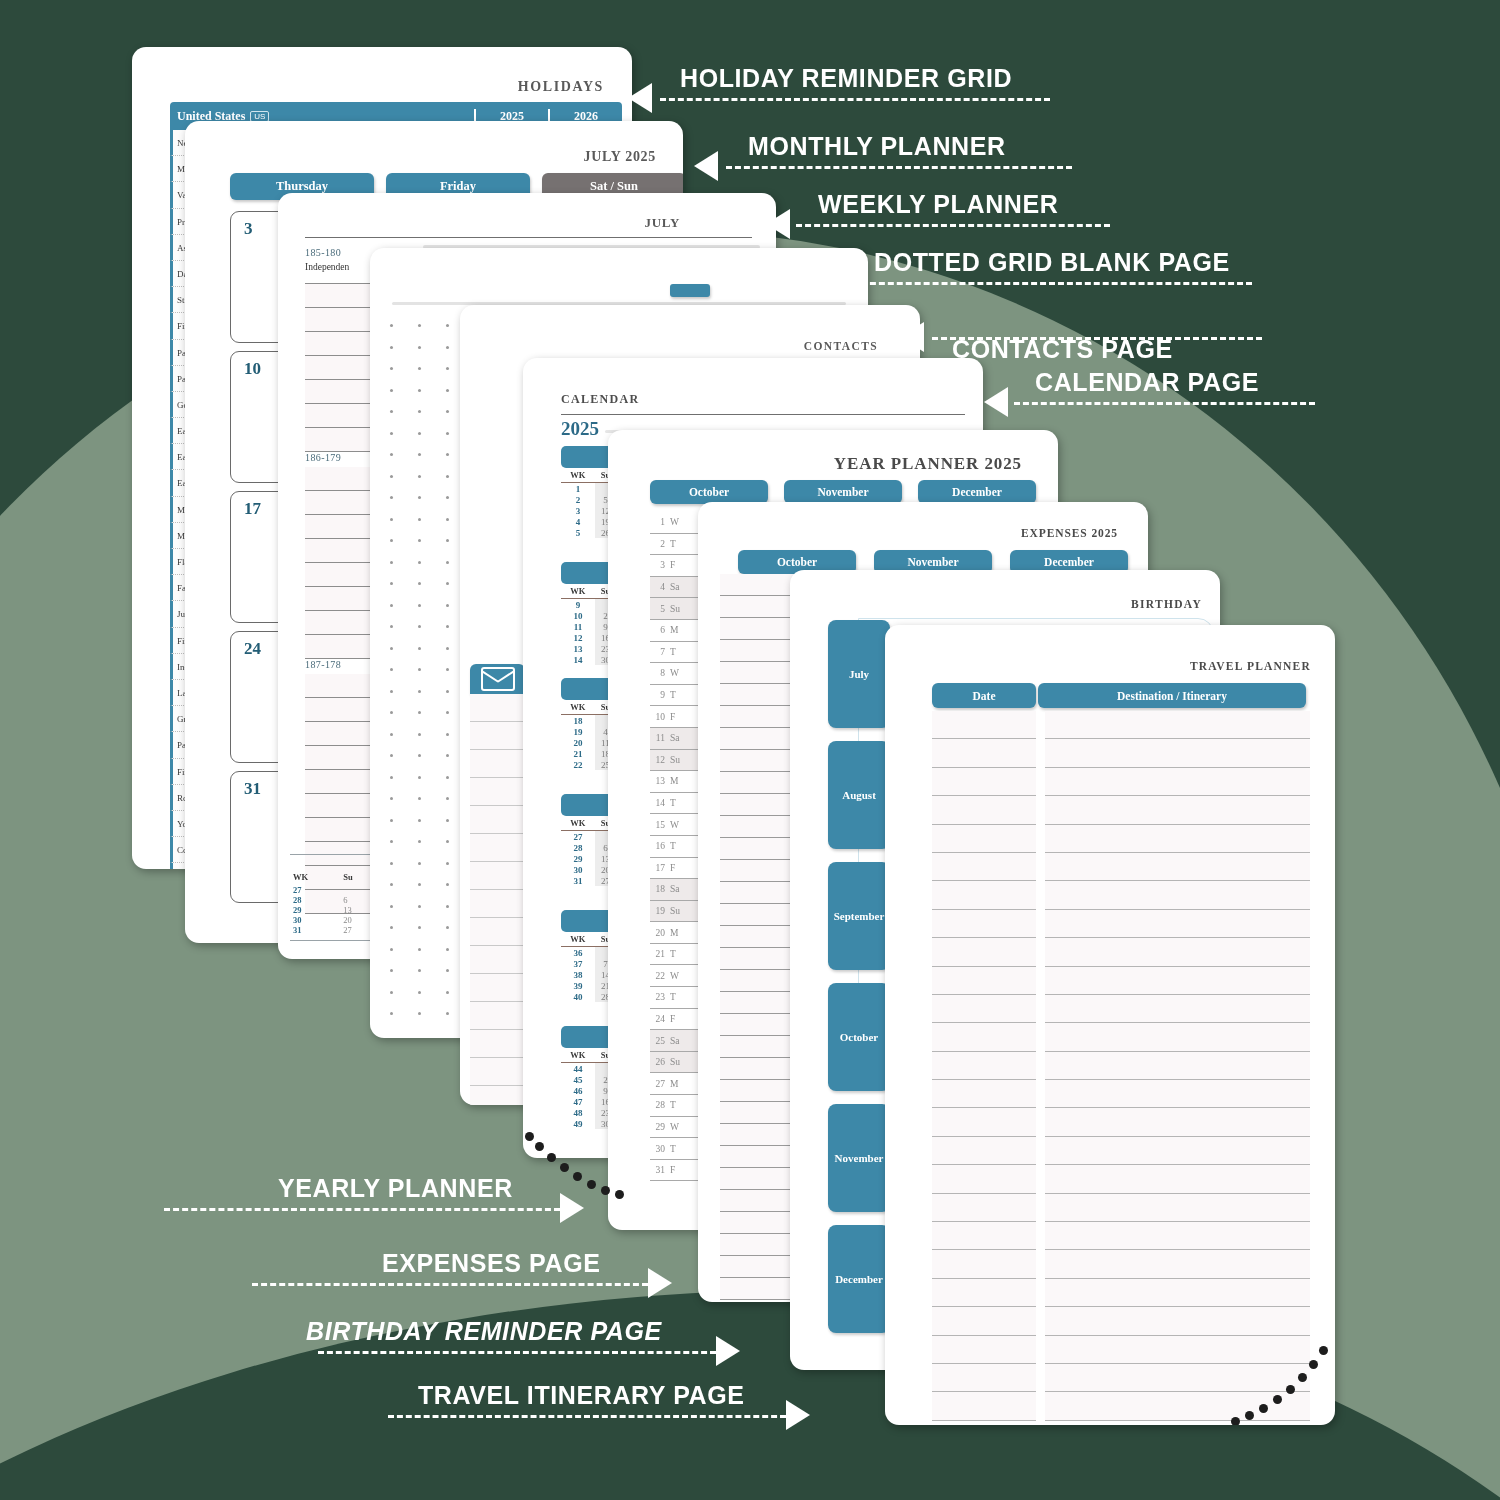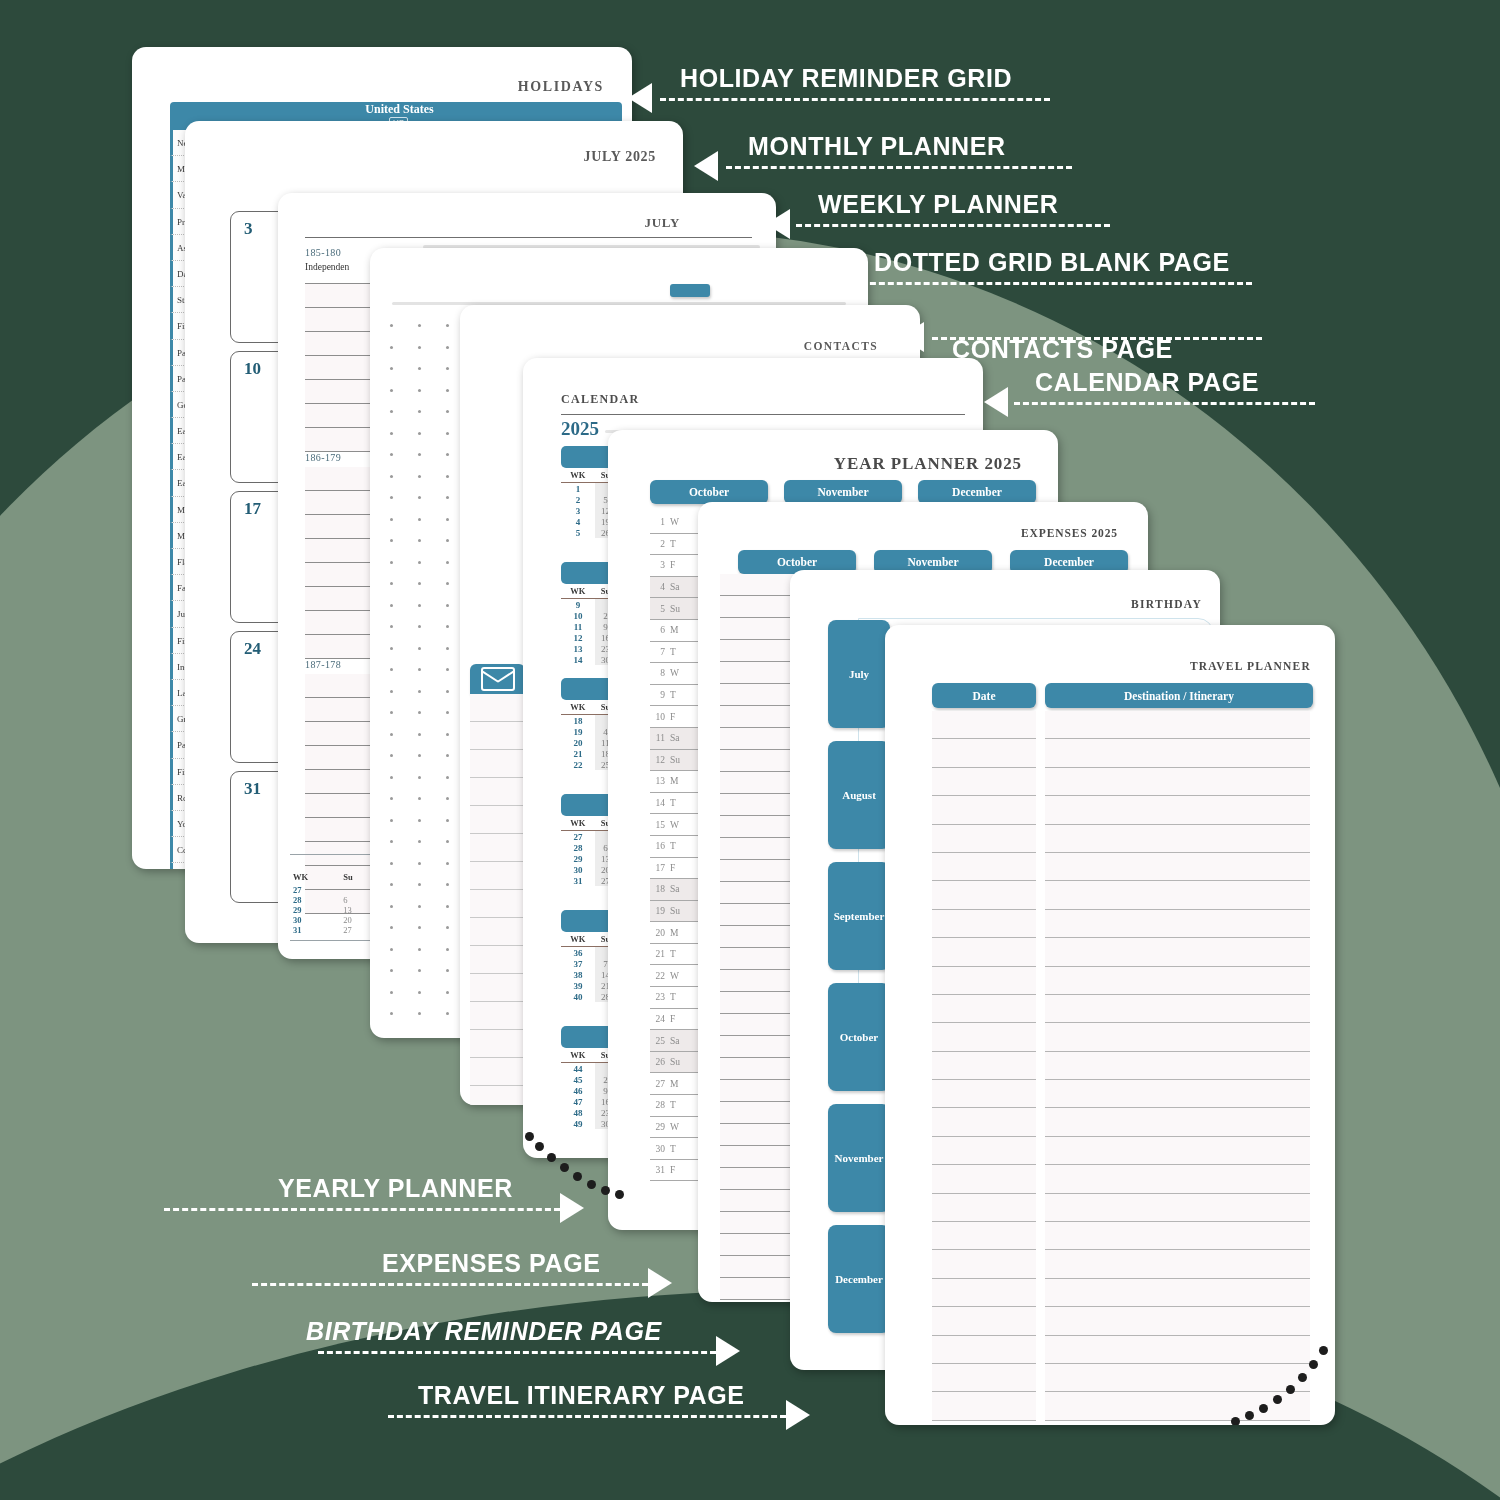--- a/index.html
+++ b/index.html
@@ -50,21 +50,21 @@
     font-weight: bold;
     display: flex; align-items: center; justify-content: center;
     box-shadow: 1px 2px 3px rgba(0,0,0,.22);
   }
   .greybar { background: #767171; }
   
   #sheet-holidays { left: 132px; top: 47px; width: 500px; height: 822px; }
   #holidays-hdr {
     position: absolute; left: 38px; top: 55px; right: 10px; height: 28px;
     background: #3d88a8; border-radius: 4px 4px 0 0;
-    display: flex; align-items: center; flex-direction: column;
+    display: flex; align-items: center;
   }
   #holidays-hdr .country {
     color: #fff; font-family: "Liberation Serif", serif; font-weight: bold;
     font-size: 12px; padding-left: 7px;
   }
   #holidays-hdr .cc {
     border: 1px solid #cfe4ee; color: #fff; font-size: 8px;
     padding: 0 3px; margin-left: 5px; border-radius: 2px;
   }
   #holidays-hdr .yr {
@@ -206,21 +206,21 @@
   .bd-months .bm {
     height: 108px; margin-bottom: 13px; border-radius: 8px;
     background:#3d88a8; color:#fff;
     font-family:"Liberation Serif",serif; font-weight:bold; font-size:11px;
     display:flex; align-items:center; justify-content:center;
     box-shadow: 1px 2px 3px rgba(0,0,0,.2);
   }
   
   #sheet-travel { left: 885px; top: 625px; width: 450px; height: 800px; }
   #sheet-travel .sheet-title { right: 24px; top: 35px; font-size: 11.5px; letter-spacing:1.2px; color:#4a4a4a;}
-  #tv-tabs { position:absolute; left: 47px; top: 58px; display:flex; gap: 9px; }
+  #tv-tabs { position:absolute; left: 47px; top: 58px; display:flex; gap: 2px; }
   #tv-tabs .bluebar { height: 25px; font-size: 11.5px; }
   .tv-grid { position:absolute; left: 47px; top: 86px; right: 25px; bottom: 20px; }
   .tv-row { display:flex; gap: 9px; height: 28.4px; }
   .tv-row .c1 { width: 104px; border-bottom:1.2px solid #b5b5b5; background:#fbf8f9;}
   .tv-row .c2 { flex:1; border-bottom:1.2px solid #b5b5b5; background:#fbf8f9;}
   
   .perf { position:absolute; }
   .perf i {
     position:absolute; width: 9px; height: 9px; border-radius:50%; background:#1d1d1d;
   }
@@ -287,20 +287,25 @@
       <div class="hol-row">First D</div>
       <div class="hol-row">Rosh H</div>
       <div class="hol-row">Yom Ki</div>
       <div class="hol-row">Colum</div>
       <div class="hol-row">Hallow</div>
     </div>
 </div>
 
 <div class="sheet" id="sheet-monthly">
   <div class="sheet-title">JULY 2025</div>
+  <div class="mon-heads">
+    <div class="bluebar">Thursday</div>
+    <div class="bluebar">Friday</div>
+    <div class="bluebar greybar">Sat / Sun</div>
+  </div>
   <div id="month-weeks">
       <div class="wk-box" style="top: 90px;">
         <span>3</span>
       </div>
       <div class="wk-box" style="top: 230px;">
         <span>10</span>
       </div>
       <div class="wk-box" style="top: 370px;">
         <span>17</span>
       </div>

